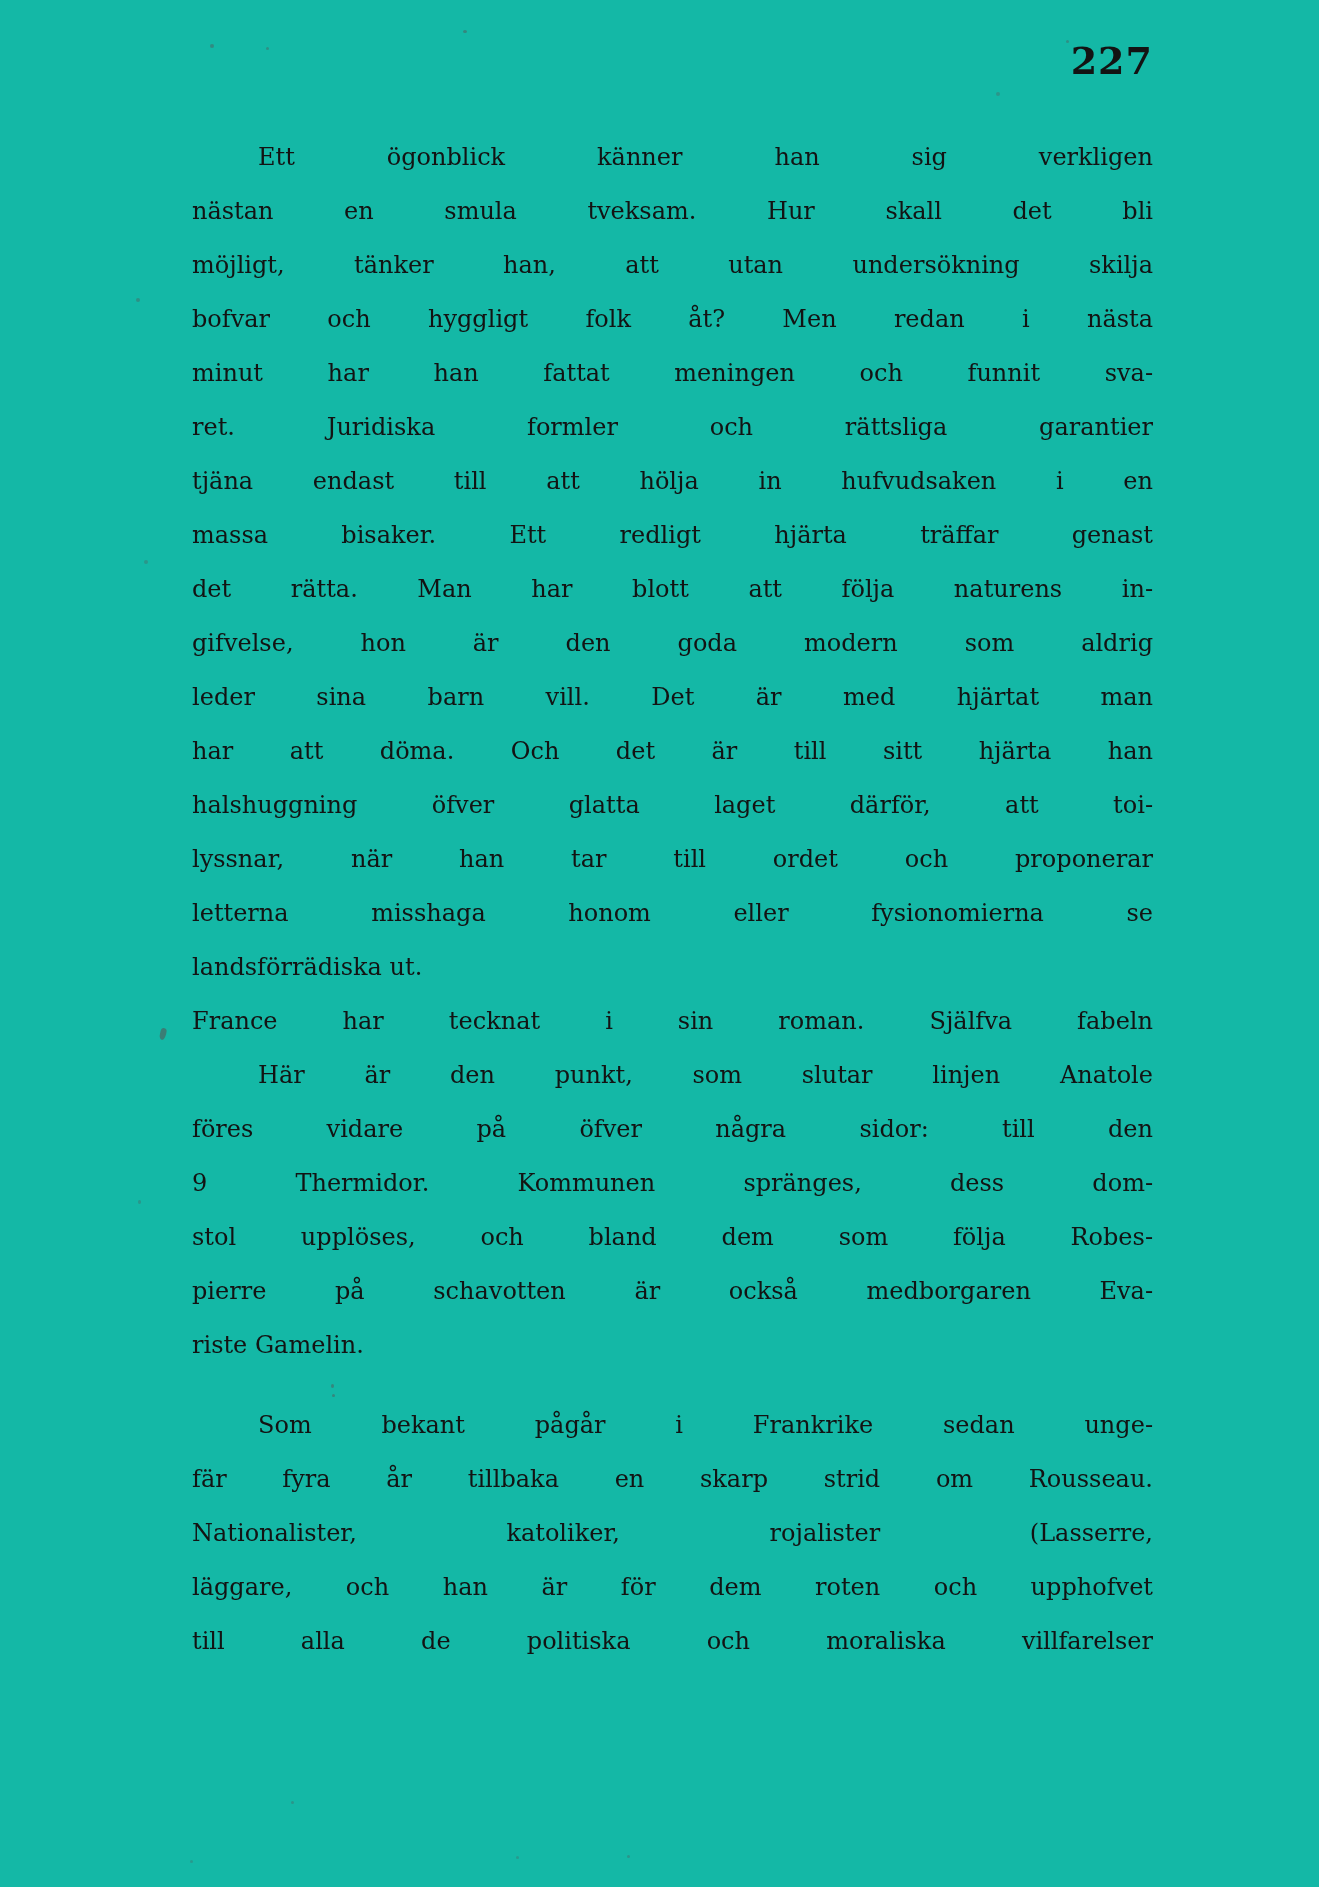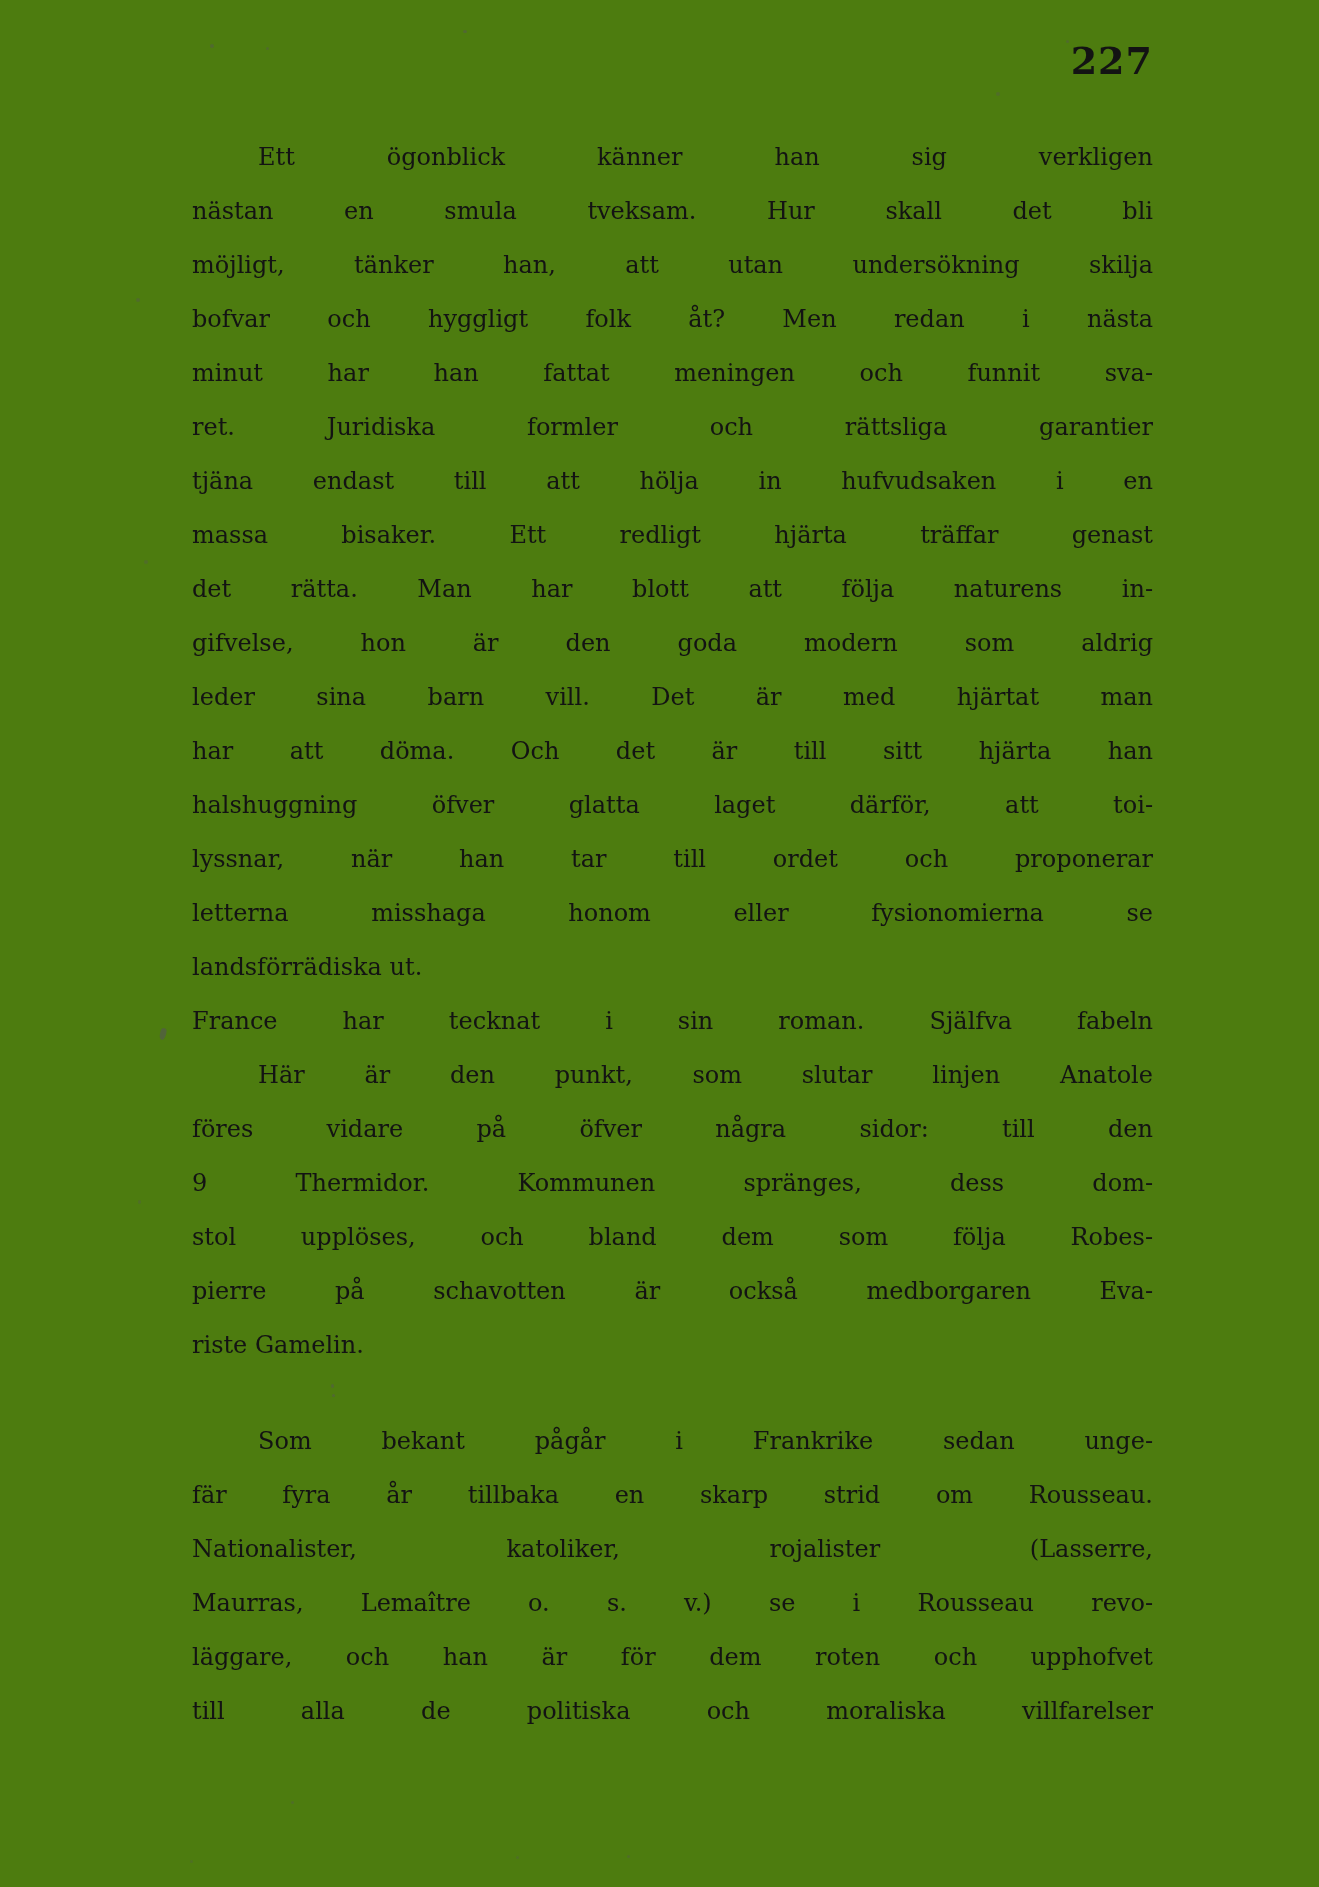--- a/index.html
+++ b/index.html
@@ -5,21 +5,21 @@
 <style>
   html, body {
     margin: 0;
     padding: 0;
     background: #ffffff;
   }
   .page {
     position: relative;
     width: 1319px;
     height: 1887px;
-    background: #4d7c0f;
+    background: #14b8a6;
     overflow: hidden;
     font-family: "DejaVu Serif", "Liberation Serif", serif;
     color: #131313;
   }
   .page-number {
     position: absolute;
     top: 38px;
     left: 192px;
     width: 961px;
     text-align: right;
@@ -29,21 +29,21 @@
   }
   .text-block {
     position: absolute;
     top: 130px;
     left: 192px;
     width: 961px;
     font-size: 24px;
     line-height: 54px;
   }
   .paragraph { margin: 0; }
-  .paragraph.gap { margin-top: 42px; }
+  .paragraph.gap { margin-top: 26px; }
   .line {
     height: 54px;
     text-align: justify;
     text-align-last: justify;
     text-justify: inter-word;
     white-space: normal;
   }
   .line.first { text-indent: 66px; }
   .line.flush { text-align-last: left; }
   
@@ -89,21 +89,20 @@
         <div class="line">föres vidare på öfver några sidor: till den</div>
         <div class="line">9 Thermidor. Kommunen spränges, dess dom-</div>
         <div class="line">stol upplöses, och bland dem som följa Robes-</div>
         <div class="line">pierre på schavotten är också medborgaren Eva-</div>
         <div class="line flush">riste Gamelin.</div>
       </div>
       <div class="paragraph gap">
         <div class="line first">Som bekant pågår i Frankrike sedan unge-</div>
         <div class="line">fär fyra år tillbaka en skarp strid om Rousseau.</div>
         <div class="line">Nationalister, katoliker, rojalister (Lasserre,</div>
-        <div class="line">Maurras, Lemaître o. s. v.) se i Rousseau revo-</div>
         <div class="line">läggare, och han är för dem roten och upphofvet</div>
         <div class="line">till alla de politiska och moraliska villfarelser</div>
       </div>
     </div>
 
   <div class="speck" style="left:210px; top:44px;  width:4px; height:4px; opacity:.45;"></div>
   <div class="speck" style="left:266px; top:47px;  width:3px; height:3px; opacity:.40;"></div>
   <div class="speck" style="left:463px; top:30px;  width:4px; height:3px; opacity:.50;"></div>
   <div class="speck" style="left:1066px; top:40px; width:3px; height:3px; opacity:.40;"></div>
   <div class="speck" style="left:996px; top:92px;  width:4px; height:4px; opacity:.35;"></div>

